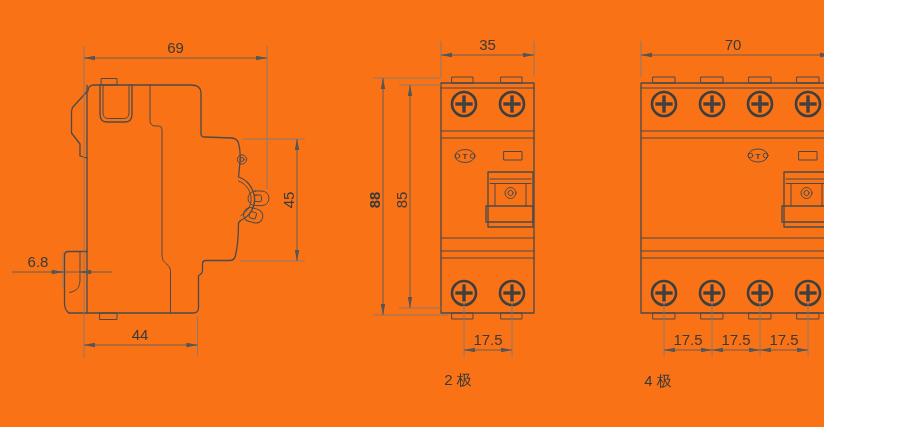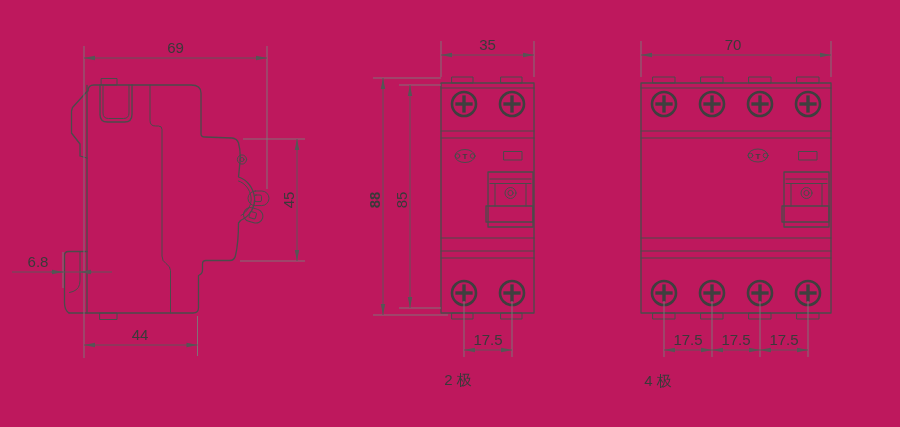--- a/index.html
+++ b/index.html
@@ -1,16 +1,16 @@
 <!DOCTYPE html>
 <html><head>
 <meta charset="utf-8">
 <style>
   html,body{margin:0;padding:0;background:#ffffff;}
-  .canvas{position:relative;width:900px;height:427px;background:#be185d;overflow:hidden;
+  .canvas{position:relative;width:824px;height:427px;background:#f97316;overflow:hidden;
           font-family:"Liberation Sans",sans-serif;}
   svg{display:block;}
   .ol  {fill:none;stroke:#4b4b4b;stroke-width:1.3;stroke-linejoin:round;stroke-linecap:round;}
   .ol2 {fill:none;stroke:#4b4b4b;stroke-width:1;stroke-linejoin:round;stroke-linecap:round;}
   .ring{fill:none;stroke:#3f3f3f;stroke-width:2.6;}
   .scx {stroke:#3f3f3f;stroke-width:3.4;stroke-linecap:butt;}
   .ext {stroke:#7a7a7a;stroke-width:0.9;fill:none;}
   .dln {stroke:#5a5a5a;stroke-width:0.9;fill:none;}
   text.d{font-family:"Liberation Sans",sans-serif;font-size:15px;fill:#3a3a3a;}
   text.logo{font-family:"Liberation Sans",sans-serif;font-size:8px;font-weight:bold;fill:#3f3f3f;}

